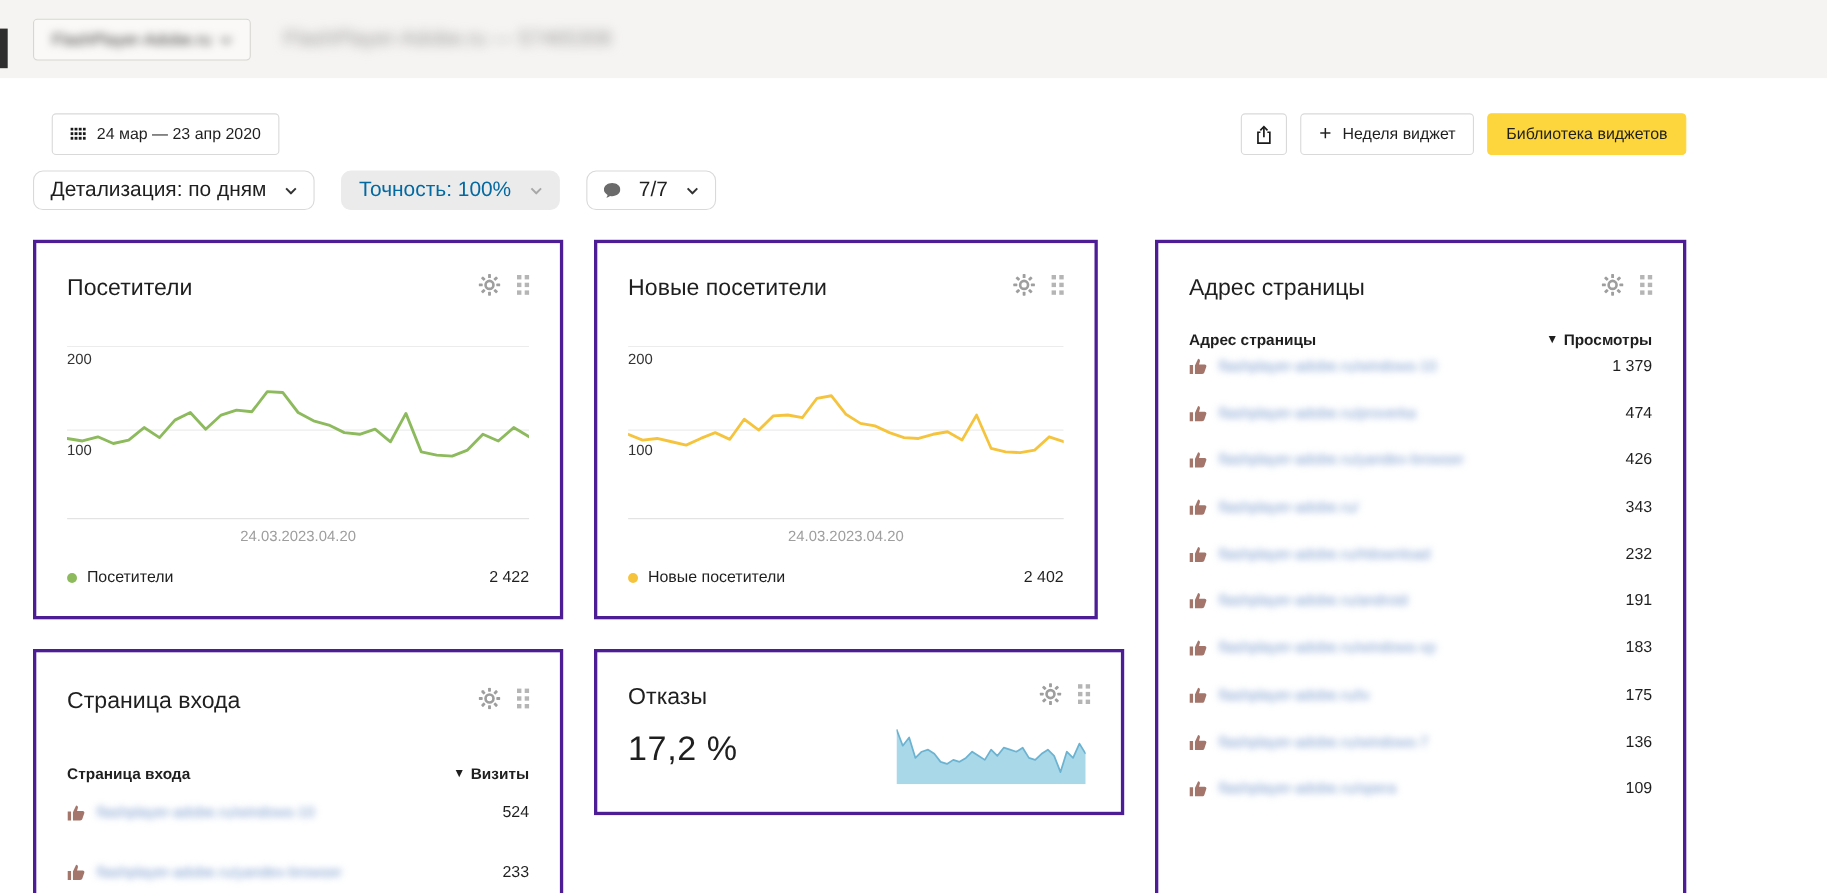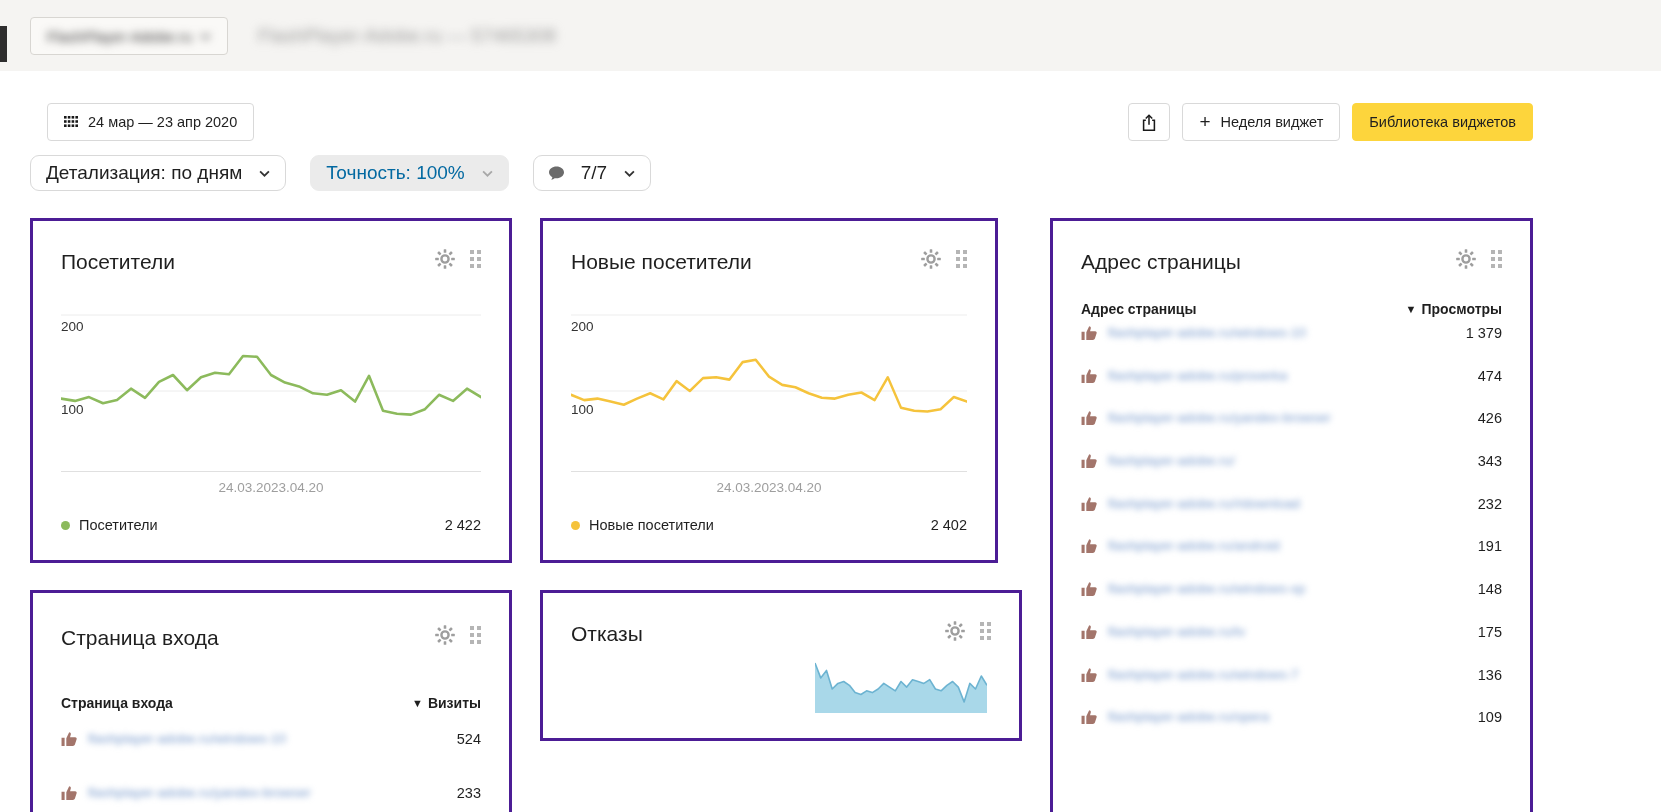--- a/index.html
+++ b/index.html
@@ -332,21 +332,21 @@
             <path d="M0.5 6.3h2.9V14H0.5zM5 14V6.9l2.7-5.8c.9 0 1.6.7 1.6 1.6l-.1.6-.7 2.6h4.9c.8 0 1.4.7 1.4 1.4l-.1.5-1.6 4.8c-.3.8-1 1.4-1.9 1.4H5z" fill="#a3756b"></path>
           </svg>
         <a class="blur-link">flashplayer-adobe.ru/android</a>
         <span class="tval">191</span>
       </div>
       <div class="trow">
         <svg class="thumb" viewBox="0 0 16 15">
             <path d="M0.5 6.3h2.9V14H0.5zM5 14V6.9l2.7-5.8c.9 0 1.6.7 1.6 1.6l-.1.6-.7 2.6h4.9c.8 0 1.4.7 1.4 1.4l-.1.5-1.6 4.8c-.3.8-1 1.4-1.9 1.4H5z" fill="#a3756b"></path>
           </svg>
         <a class="blur-link">flashplayer-adobe.ru/windows-xp</a>
-        <span class="tval">148</span>
+        <span class="tval">183</span>
       </div>
       <div class="trow">
         <svg class="thumb" viewBox="0 0 16 15">
             <path d="M0.5 6.3h2.9V14H0.5zM5 14V6.9l2.7-5.8c.9 0 1.6.7 1.6 1.6l-.1.6-.7 2.6h4.9c.8 0 1.4.7 1.4 1.4l-.1.5-1.6 4.8c-.3.8-1 1.4-1.9 1.4H5z" fill="#a3756b"></path>
           </svg>
         <a class="blur-link">flashplayer-adobe.ru/tv</a>
         <span class="tval">175</span>
       </div>
       <div class="trow">
         <svg class="thumb" viewBox="0 0 16 15">
@@ -437,20 +437,21 @@
         <span class="drag">
             <i></i>
             <i></i>
             <i></i>
             <i></i>
             <i></i>
             <i></i>
           </span>
       </div>
     </div>
+    <div class="bounce-value">17,2 %</div>
     <div class="spark">
       <svg viewBox="0 0 172 58" preserveAspectRatio="none">
         <polygon points="0,58 0.0,8.0 5.7,22.9 11.5,15.4 17.2,34.0 22.9,28.4 28.7,26.5 34.4,30.3 40.1,37.6 45.9,39.5 51.6,35.8 57.3,37.6 63.1,34.0 68.8,28.4 74.5,32.1 80.3,35.8 86.0,26.5 91.7,32.1 97.5,24.7 103.2,26.5 108.9,28.4 114.7,24.7 120.4,34.0 126.1,35.8 131.9,30.3 137.6,26.5 143.3,32.1 149.1,46.9 154.8,28.4 160.5,34.0 166.3,21.0 172.0,30.3 172,58" fill="#a9d8e9"></polygon>
         <polyline fill="none" stroke-width="1.6" stroke-linejoin="round" points="0.0,8.0 5.7,22.9 11.5,15.4 17.2,34.0 22.9,28.4 28.7,26.5 34.4,30.3 40.1,37.6 45.9,39.5 51.6,35.8 57.3,37.6 63.1,34.0 68.8,28.4 74.5,32.1 80.3,35.8 86.0,26.5 91.7,32.1 97.5,24.7 103.2,26.5 108.9,28.4 114.7,24.7 120.4,34.0 126.1,35.8 131.9,30.3 137.6,26.5 143.3,32.1 149.1,46.9 154.8,28.4 160.5,34.0 166.3,21.0 172.0,30.3" stroke="#6cb3d1"></polyline>
       </svg>
     </div>
   </div>
 
 </div>
 

